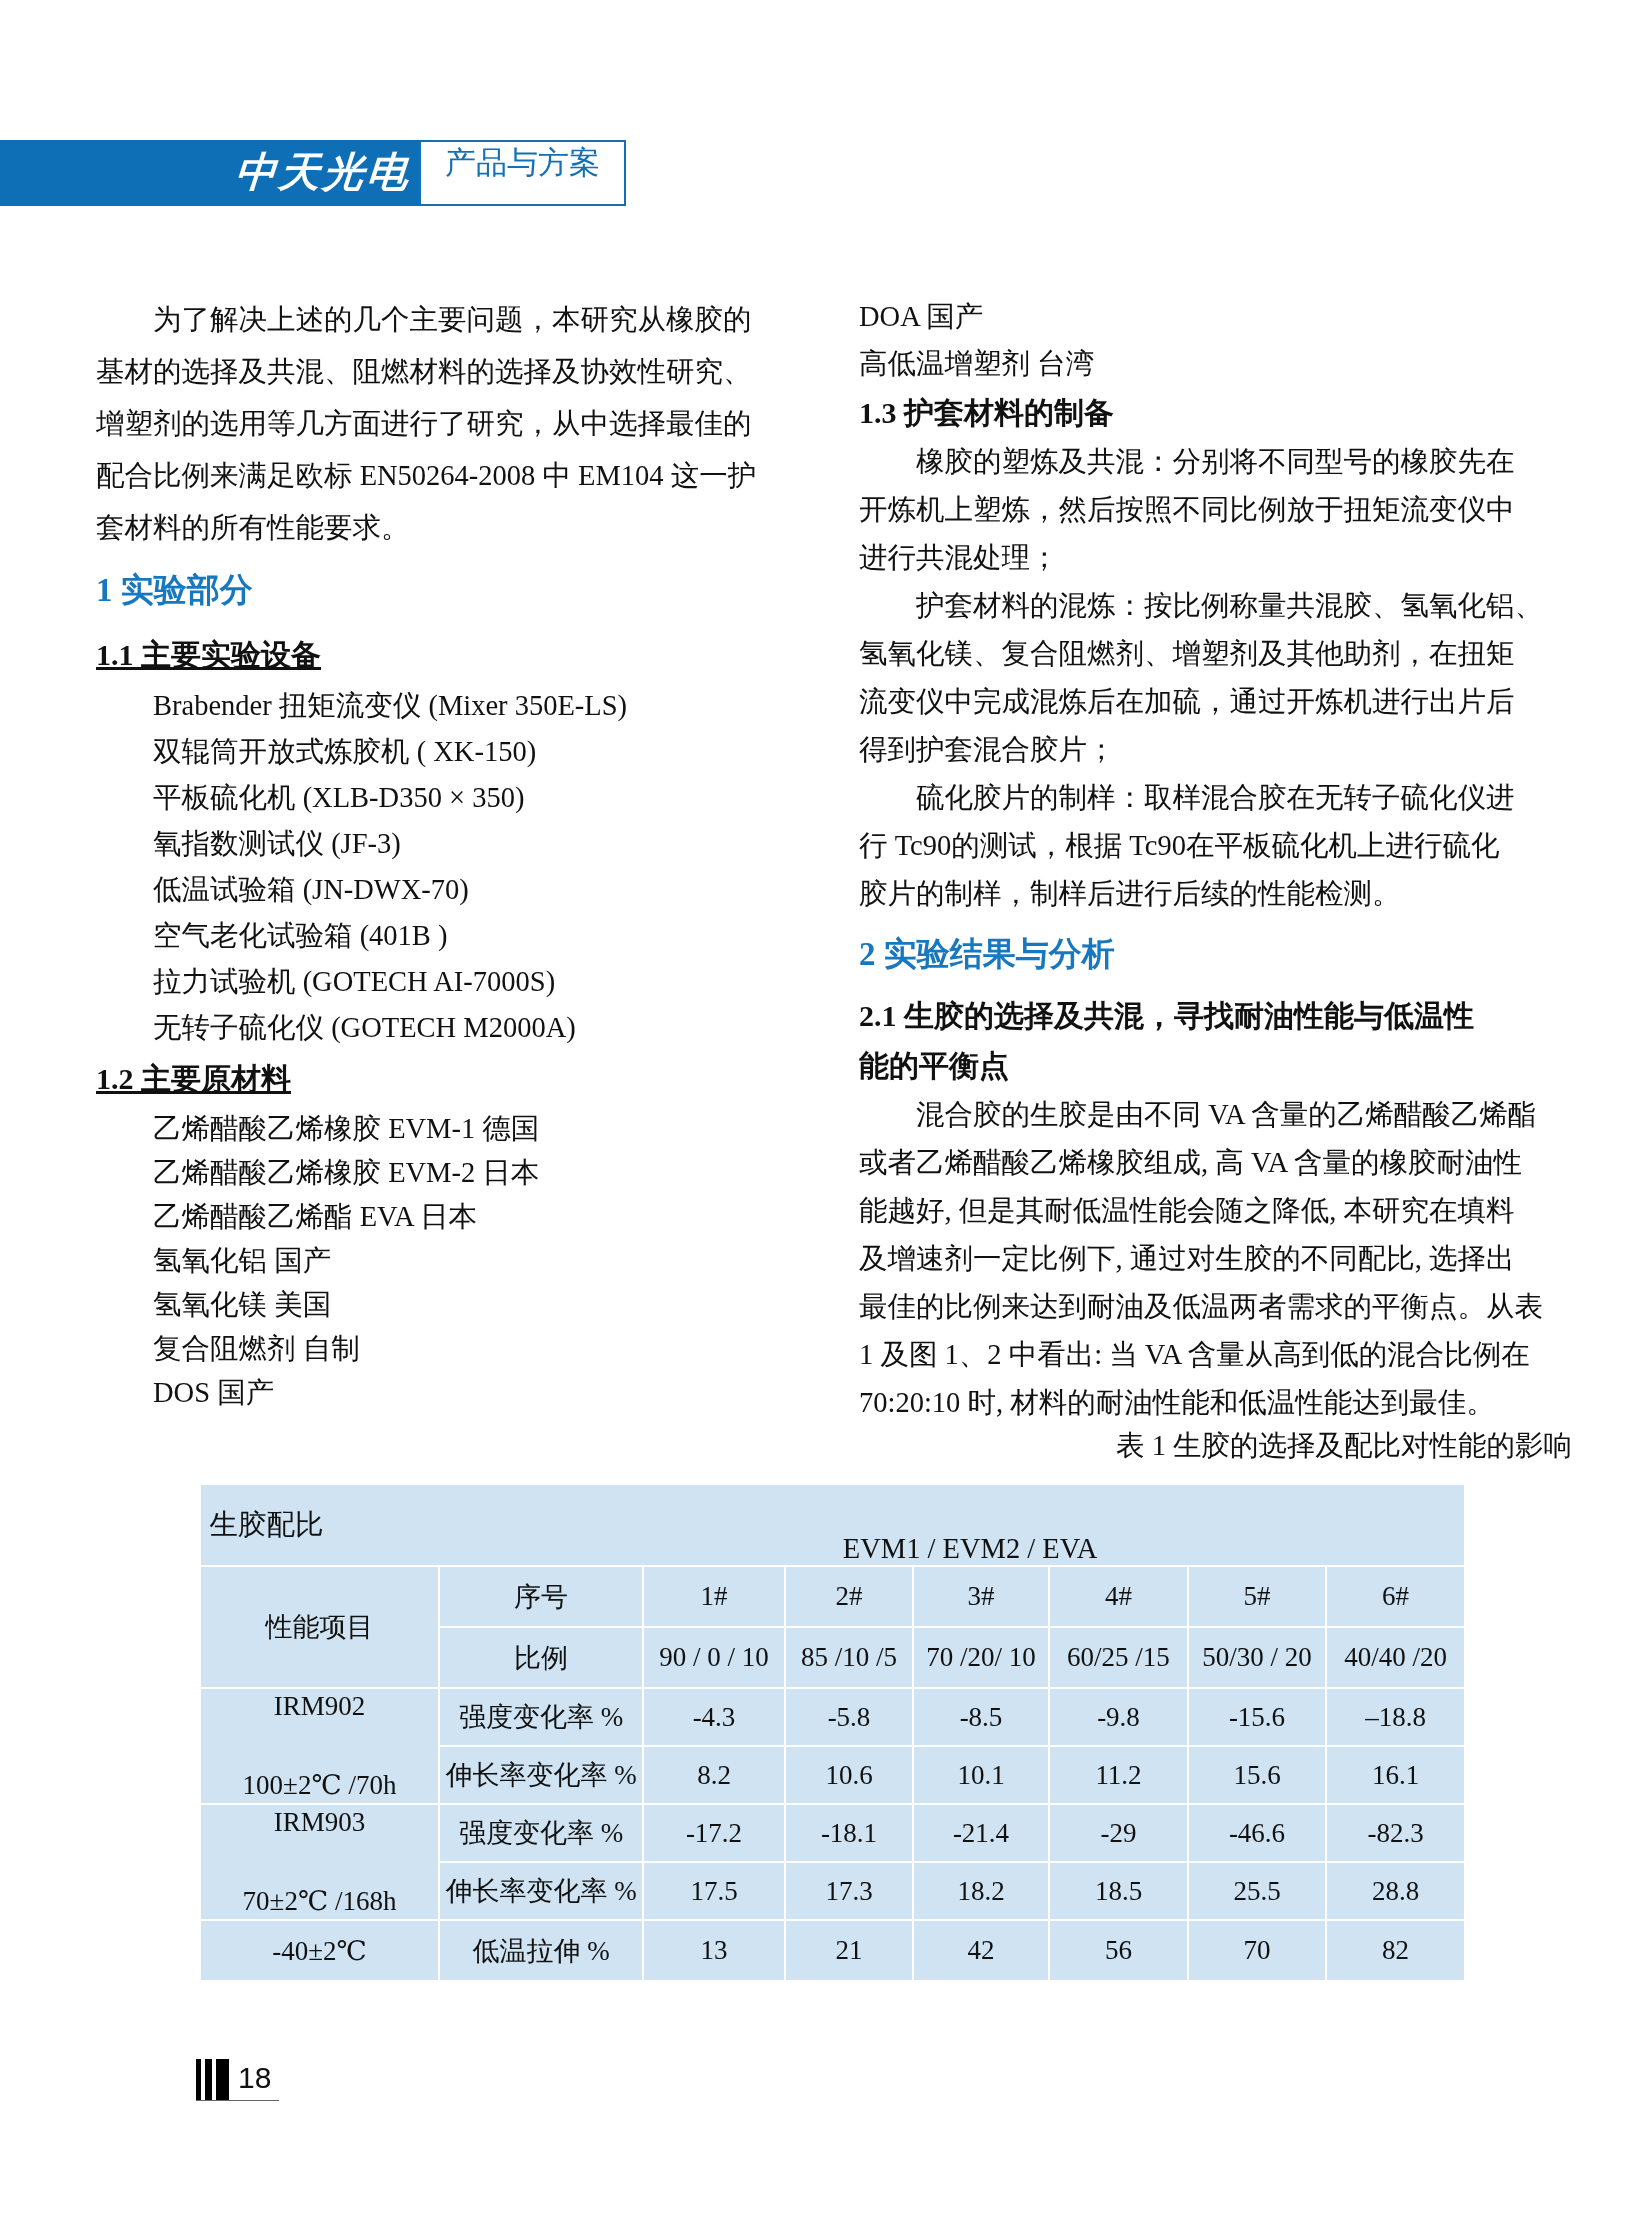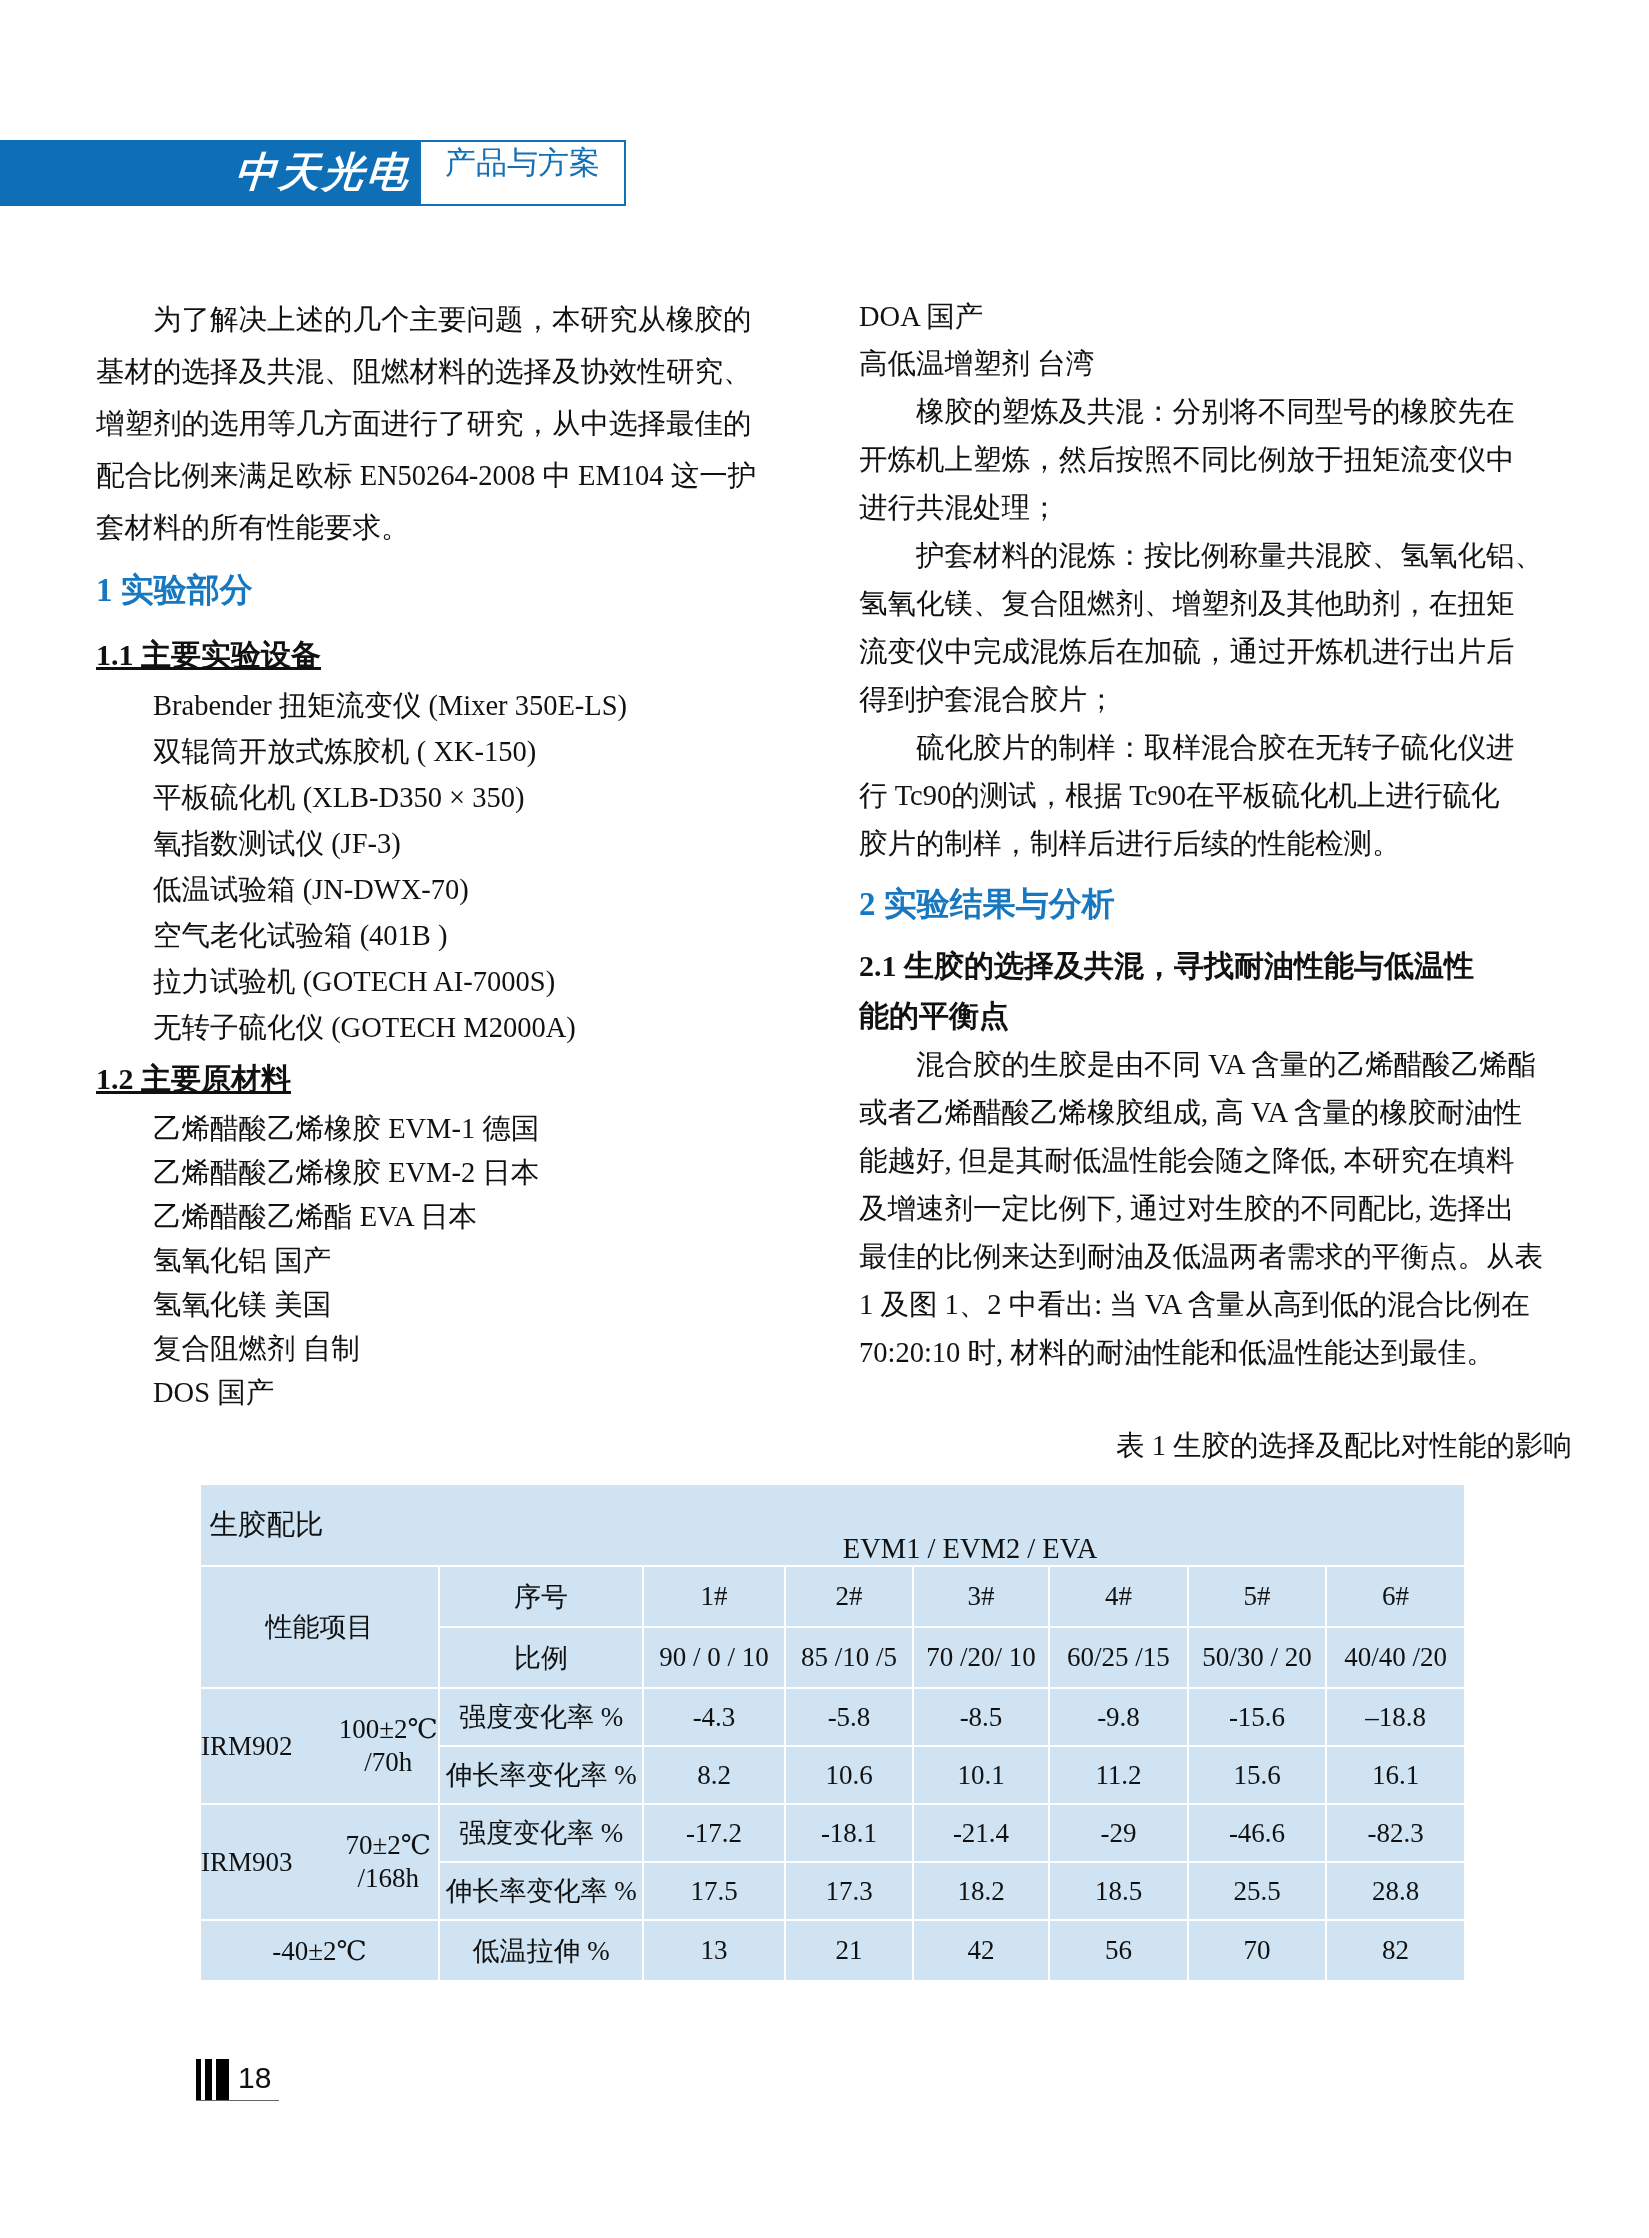--- a/index.html
+++ b/index.html
@@ -40,21 +40,21 @@
   table{border-collapse:collapse;width:100%;table-layout:fixed;}
   td{
     background:#cfe3f2;border:2.9px solid #ffffff;
     font-size:27px;text-align:center;vertical-align:middle;padding:0;
     overflow:hidden;
   }
   .corner-cell{display:flex;align-items:center;width:100%;gap:36px;}
   .corner-label{width:239px;text-align:left;padding-left:8.6px;box-sizing:border-box;font-size:28.5px;}
   .span-label{flex:1;text-align:center;font-size:28.5px;margin-top:48px;}
   .group-cell div{line-height:33px;}
-  .group-inner{display:flex;flex-direction:row;gap:46px;align-items:center;}
+  .group-inner{display:flex;flex-direction:column;gap:46px;align-items:center;}
   
   .footer-mark{position:absolute;left:196px;top:2059px;height:41px;display:flex;align-items:flex-end;gap:3.6px;}
   .bar{background:#000;height:41px;display:inline-block;}
   .bar1{width:5px;}.bar2{width:7.8px;}.bar3{width:13px;}
   .page-num{
     position:absolute;left:238px;top:2061px;font-family:"Liberation Sans",sans-serif;
     font-size:30px;color:#111;
   }
   .footer-line{position:absolute;left:196px;top:2100px;width:83px;height:1.4px;background:#666;}
 </style>
@@ -93,20 +93,21 @@
   <div class="item2">乙烯醋酸乙烯酯 EVA   日本</div>
   <div class="item2">氢氧化铝     国产</div>
   <div class="item2">氢氧化镁   美国</div>
   <div class="item2">复合阻燃剂  自制</div>
   <div class="item2">DOS  国产</div>
 </div>
 
 <div class="col col-right">
   <div class="rline item" style="padding-left:0;">DOA  国产</div>
   <div class="rline">高低温增塑剂   台湾</div>
+  <div class="h-sub2">1.3 护套材料的制备</div>
 
   <div class="rline ind">橡胶的塑炼及共混：分别将不同型号的橡胶先在</div>
   <div class="rline">开炼机上塑炼，然后按照不同比例放于扭矩流变仪中</div>
   <div class="rline">进行共混处理；</div>
 
   <div class="rline ind">护套材料的混炼：按比例称量共混胶、氢氧化铝、</div>
   <div class="rline">氢氧化镁、复合阻燃剂、增塑剂及其他助剂，在扭矩</div>
   <div class="rline">流变仪中完成混炼后在加硫，通过开炼机进行出片后</div>
   <div class="rline">得到护套混合胶片；</div>
 

